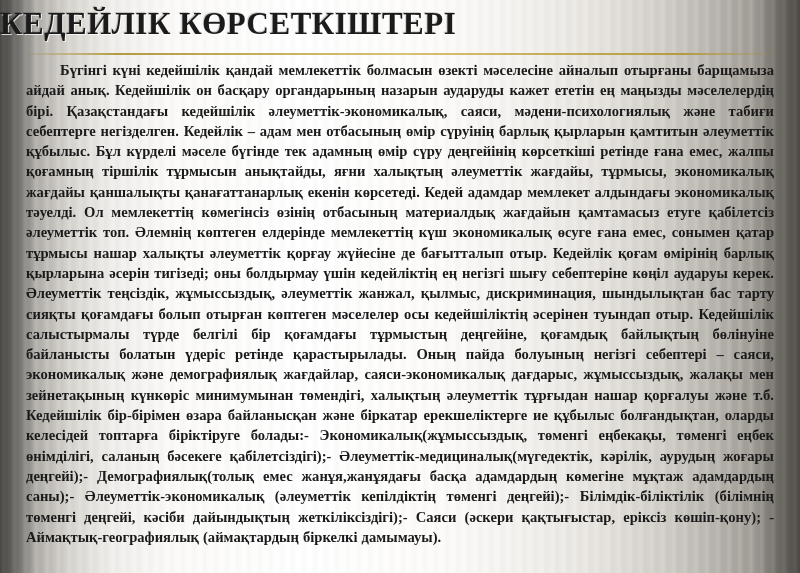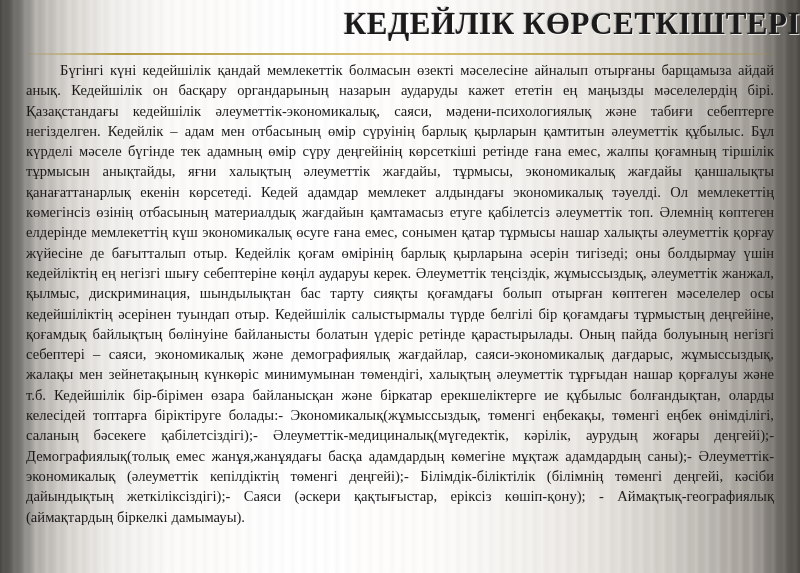--- a/index.html
+++ b/index.html
@@ -47,21 +47,21 @@
       rgba(255,255,255,0.0) 11px);
     opacity: 0.55;
     pointer-events: none;
   }
   .title-band {
     position: absolute;
     top: 0;
     left: 0;
     right: 0;
     height: 52px;
-    text-align: right;
+    text-align: left;
   }
   .title {
     margin: 0;
     padding-top: 6px;
     font-family: "Liberation Serif", serif;
     font-weight: bold;
     font-size: 31px;
     letter-spacing: 0.5px;
     color: #1b1b1b;
     text-shadow: 1px 1px 0 rgba(255,255,255,0.75), -1px -1px 0 rgba(0,0,0,0.18);
@@ -78,20 +78,21 @@
     position: absolute;
     top: 60px;
     left: 26px;
     width: 748px;
     font-size: 14.6px;
     line-height: 20.3px;
     color: #1a1a1a;
     text-align: justify;
     text-indent: 34px;
     word-spacing: 0.4px;
+    font-weight: bold;
   }
   .watermark {
     position: absolute;
     left: 50%;
     transform: translateX(-50%);
     bottom: 2px;
     font-family: "Liberation Sans", sans-serif;
     font-size: 30px;
     font-weight: bold;
     letter-spacing: 2px;

